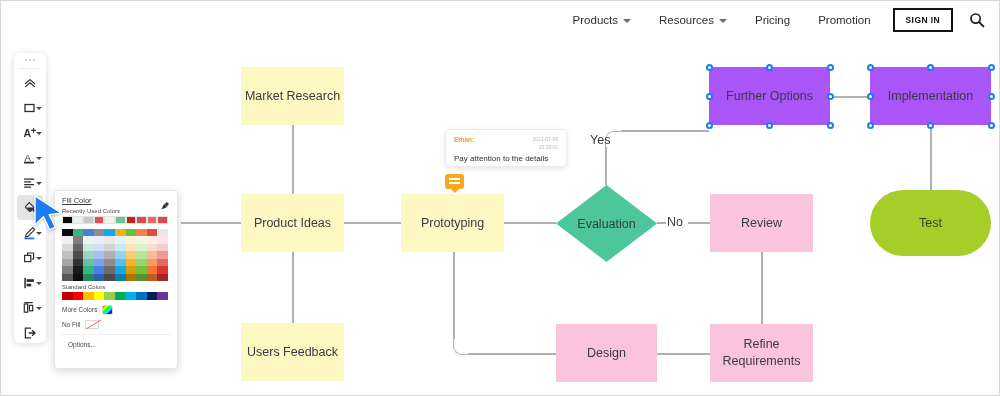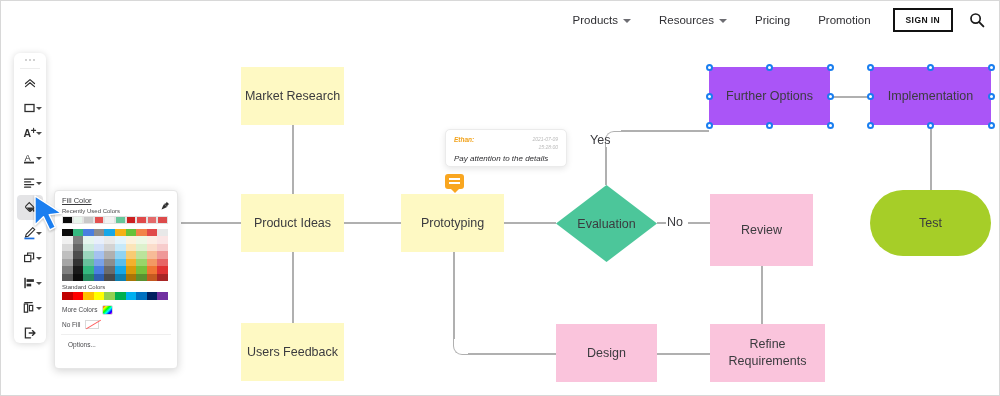--- a/index.html
+++ b/index.html
@@ -44,21 +44,21 @@
   .edge.v{width:1.5px;}
   .corner{position:absolute;border:1.5px solid #b0b0b0;background:transparent;}
 
   .elabel{position:absolute;font-size:12.5px;color:#3b3b3f;}
 
   
   .handle{position:absolute;width:7px;height:7px;border-radius:50%;background:#fff;border:2px solid #1a7ef0;box-sizing:border-box;cursor:pointer;z-index:6;}
 
   
   .comment-card{position:absolute;background:#fff;border:1px solid #ebebeb;border-radius:5px;
-      box-shadow:0 2px 6px rgba(0,0,0,.10);padding:6px 8px 7px 8px;box-sizing:border-box;font-style:italic;}
+      box-shadow:0 2px 6px rgba(0,0,0,.10);padding:6px 8px 7px 8px;box-sizing:border-box;}
   .cm-row{display:flex;justify-content:space-between;align-items:flex-start;}
   .cm-user{font-size:6.5px;color:#f2a31c;font-weight:bold;}
   .cm-time{font-size:5px;color:#b9b9b9;text-align:right;line-height:1.5;}
   .cm-text{font-size:8px;color:#2e2e31;margin-top:3px;}
   .cm-icon{position:absolute;width:19px;height:15px;background:#f9a620;border-radius:3px;}
   .cm-icon:after{content:"";position:absolute;left:6px;bottom:-4px;width:0;height:0;
       border-left:4px solid transparent;border-right:4px solid transparent;border-top:4px solid #f9a620;}
   .cm-icon i{position:absolute;left:4px;width:11px;height:1.6px;background:#fff;display:block;}
 
   
@@ -171,27 +171,27 @@
       <span class="dshape"></span>
       <span class="dlabel">Evaluation</span>
     </div>
 
     <div class="node n-purple" style="left:708px;top:28px;width:121px;height:58px;">
       <span>Further Options</span>
     </div>
     <div class="node n-purple" style="left:869px;top:28px;width:121px;height:58px;">
       <span>Implementation</span>
     </div>
-    <div class="node n-pink" style="left:709px;top:155px;width:103px;height:72px;">
+    <div class="node n-pink" style="left:709px;top:155px;width:103px;height:58px;">
       <span>Review</span>
     </div>
     <div class="node n-lime" style="left:869px;top:151px;width:121px;height:66px;">
       <span>Test</span>
     </div>
-    <div class="node n-pink" style="left:709px;top:285px;width:115px;height:58px;justify-content:center;">
+    <div class="node n-pink" style="left:709px;top:285px;width:103px;height:58px;justify-content:center;">
       <span>Refine Requirements</span>
     </div>
     <div class="node n-pink" style="left:555px;top:285px;width:101px;height:58px;">
       <span>Design</span>
     </div>
 
     <div class="handle" style="left:704.5px;top:24.5px;"></div>
     <div class="handle" style="left:765px;top:24.5px;"></div>
     <div class="handle" style="left:825.5px;top:24.5px;"></div>
     <div class="handle" style="left:704.5px;top:53.5px;"></div>

